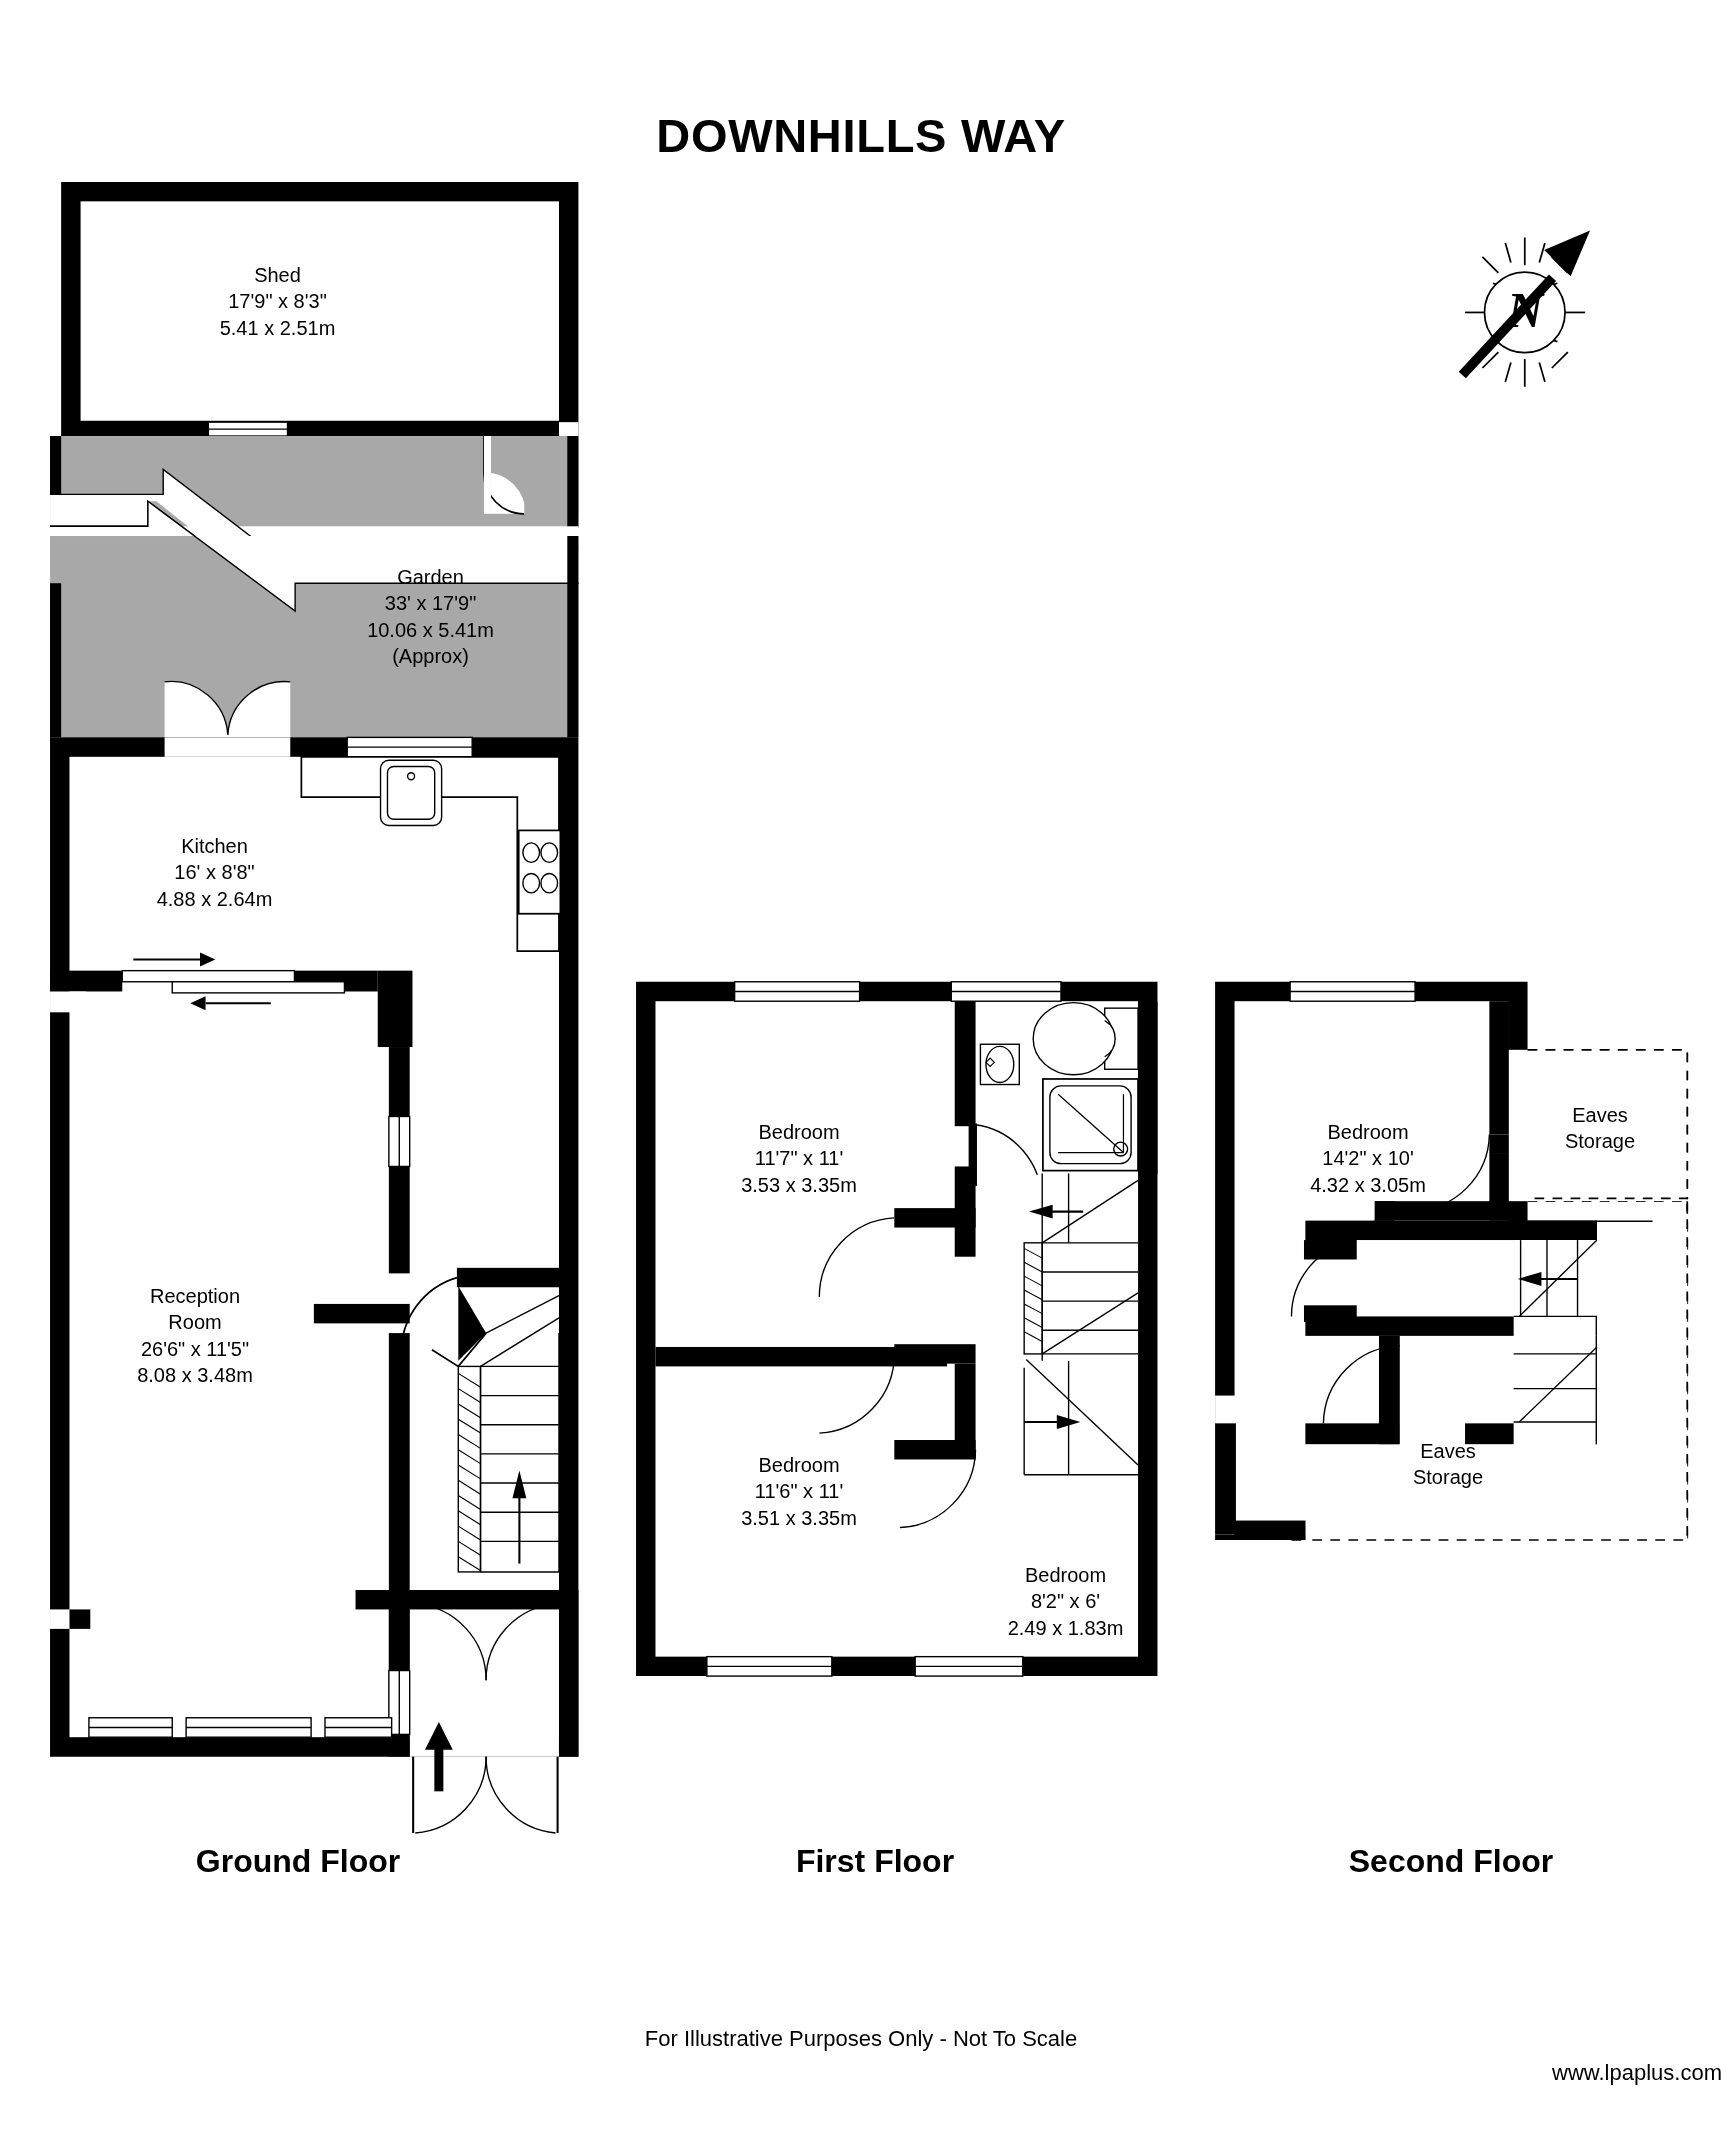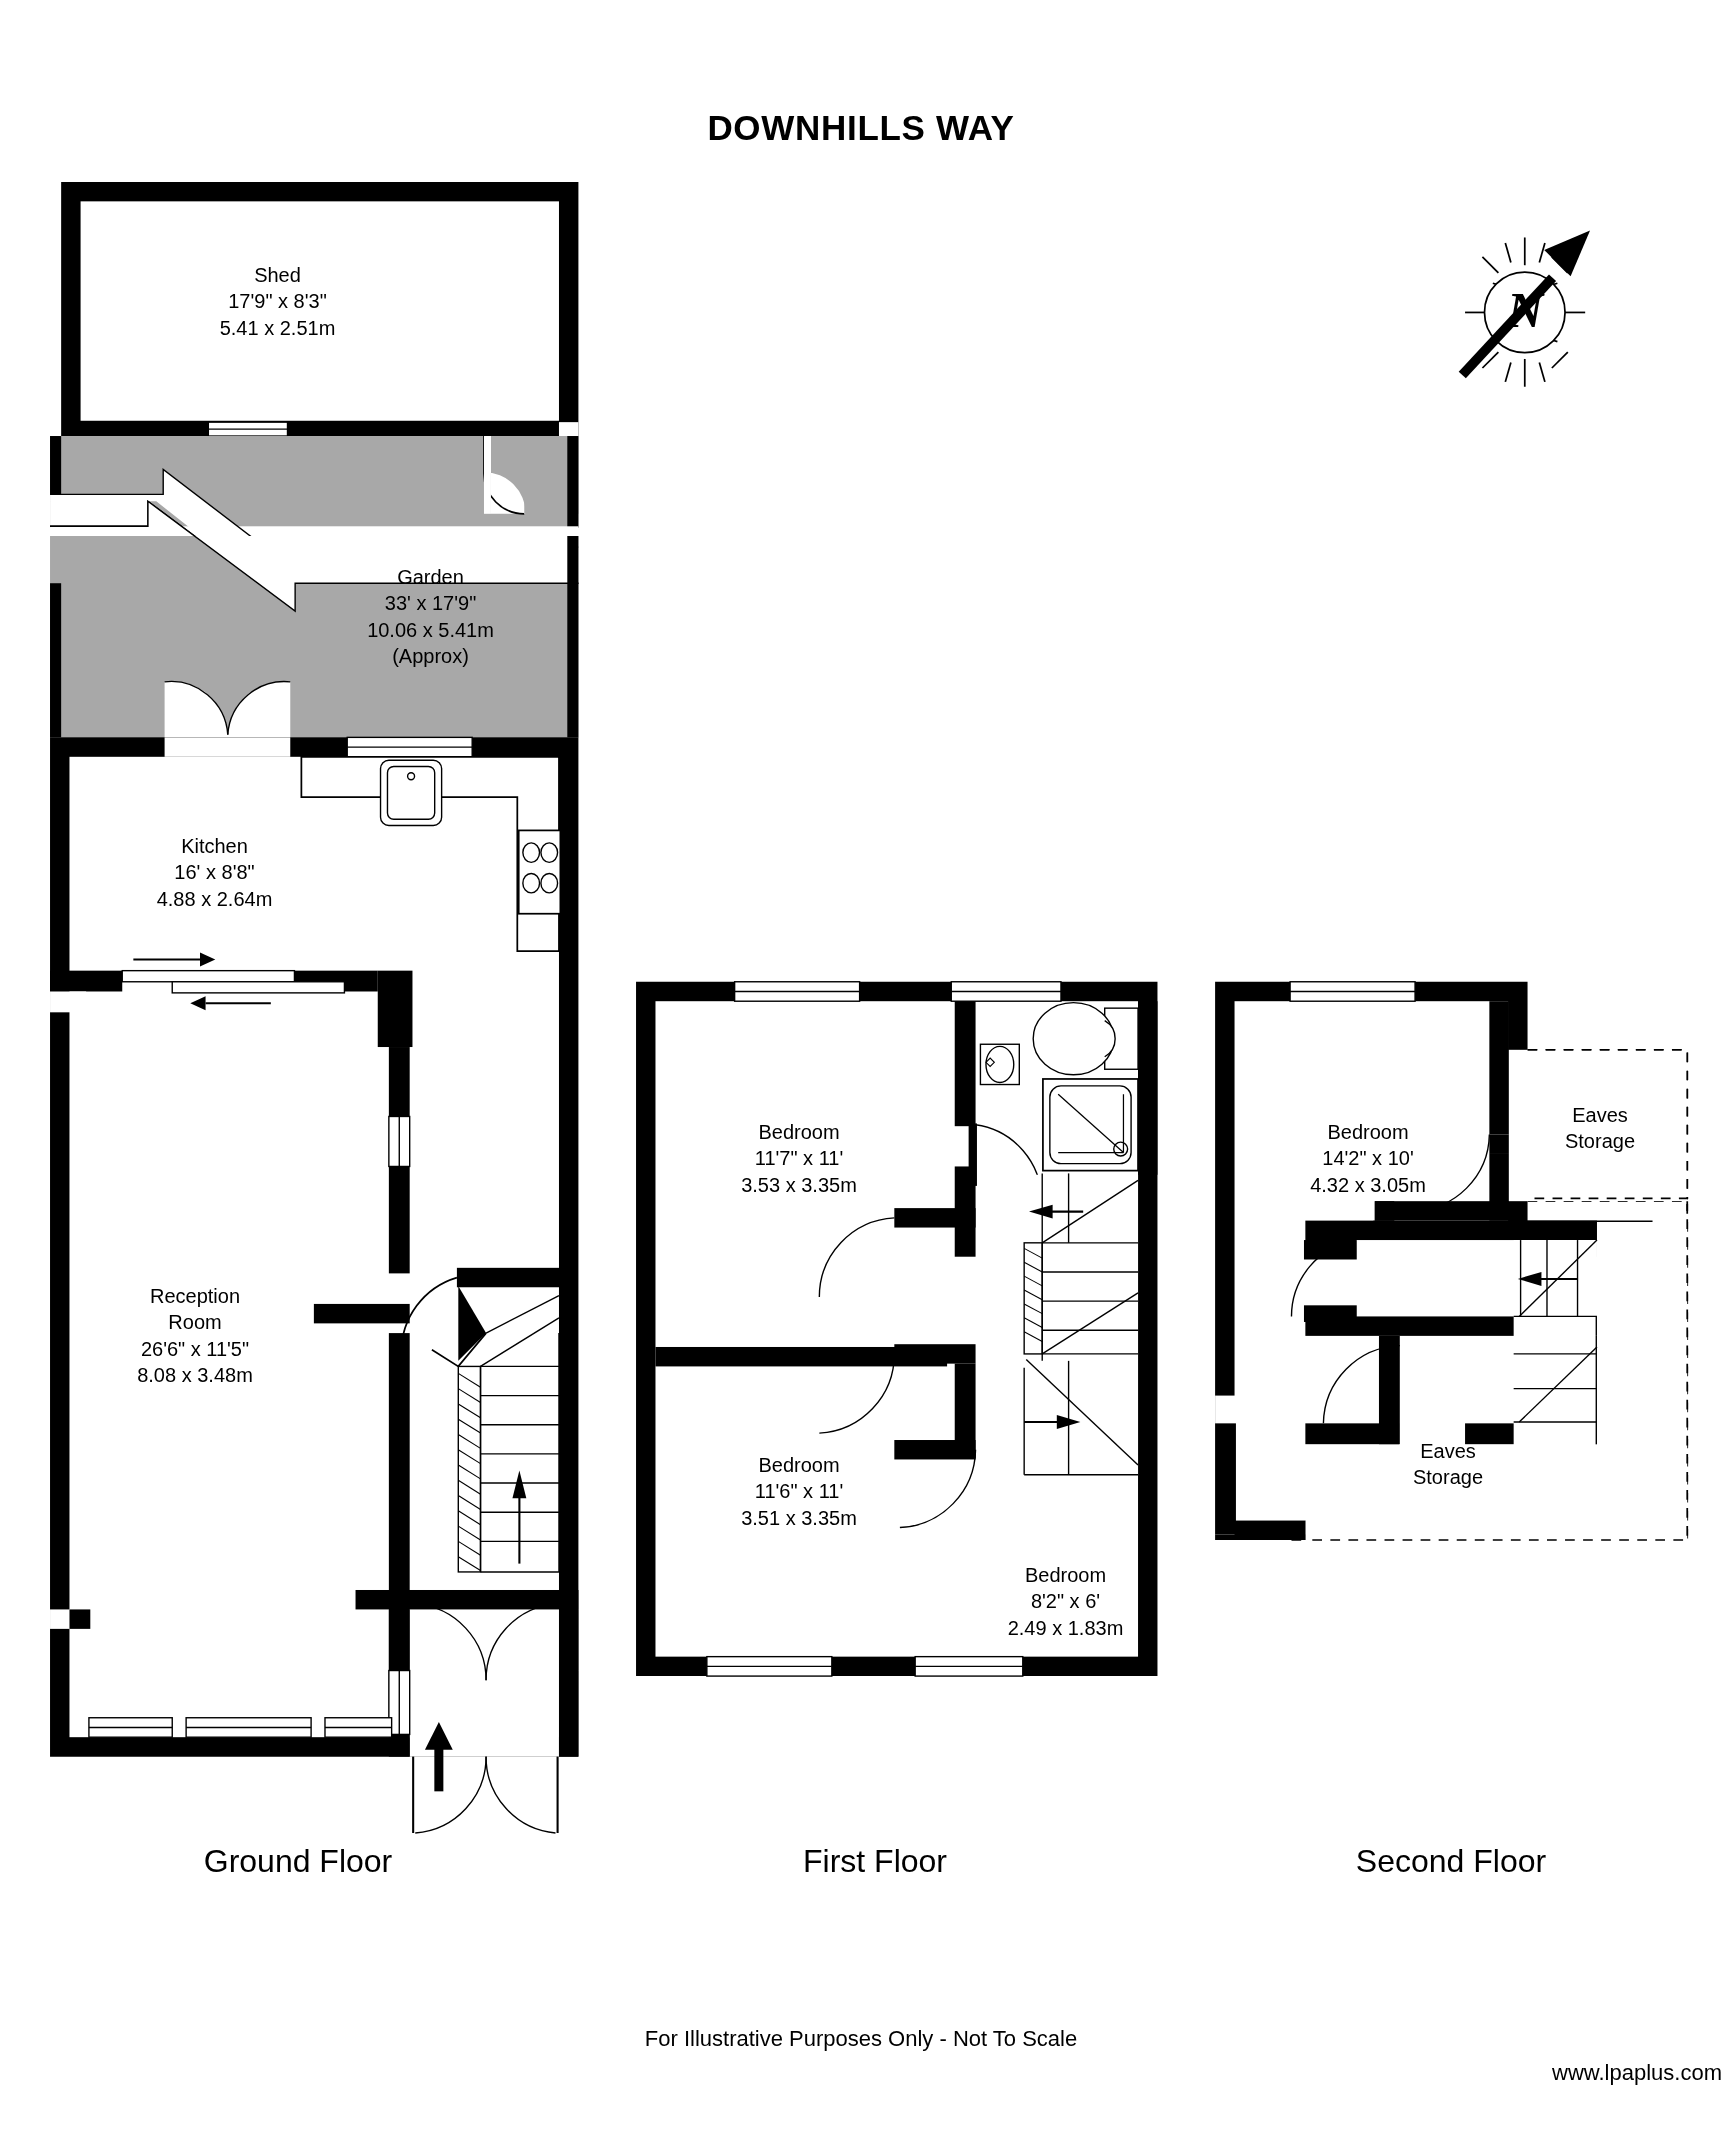--- a/index.html
+++ b/index.html
@@ -12,21 +12,21 @@
     position: relative;
     font-family: "Liberation Sans", sans-serif;
     color: #000000;
     overflow: hidden;
   }
 
   .plan-title {
     position: absolute;
     top: 108px; left: 0; width: 1722px;
     text-align: center;
-    font-size: 35px;
+    font-size: 47px;
     font-weight: bold;
     letter-spacing: 0.7px;
   }
 
   svg.plan {
     position: absolute;
     top: 0; left: 0;
     width: 1722px; height: 2151px;
     display: block;
   }
@@ -37,21 +37,21 @@
     font-size: 20px;
     line-height: 1.32;
     white-space: nowrap;
     color: #000;
   }
   .roomlabel span { display: block; }
 
   .floorlabel {
     position: absolute;
     font-size: 32px;
-    font-weight: normal;
+    font-weight: bold;
     text-align: center;
     white-space: nowrap;
   }
 
   .footer {
     position: absolute;
     left: 0; width: 1722px;
     text-align: center;
   }
   .footer .area-line {

